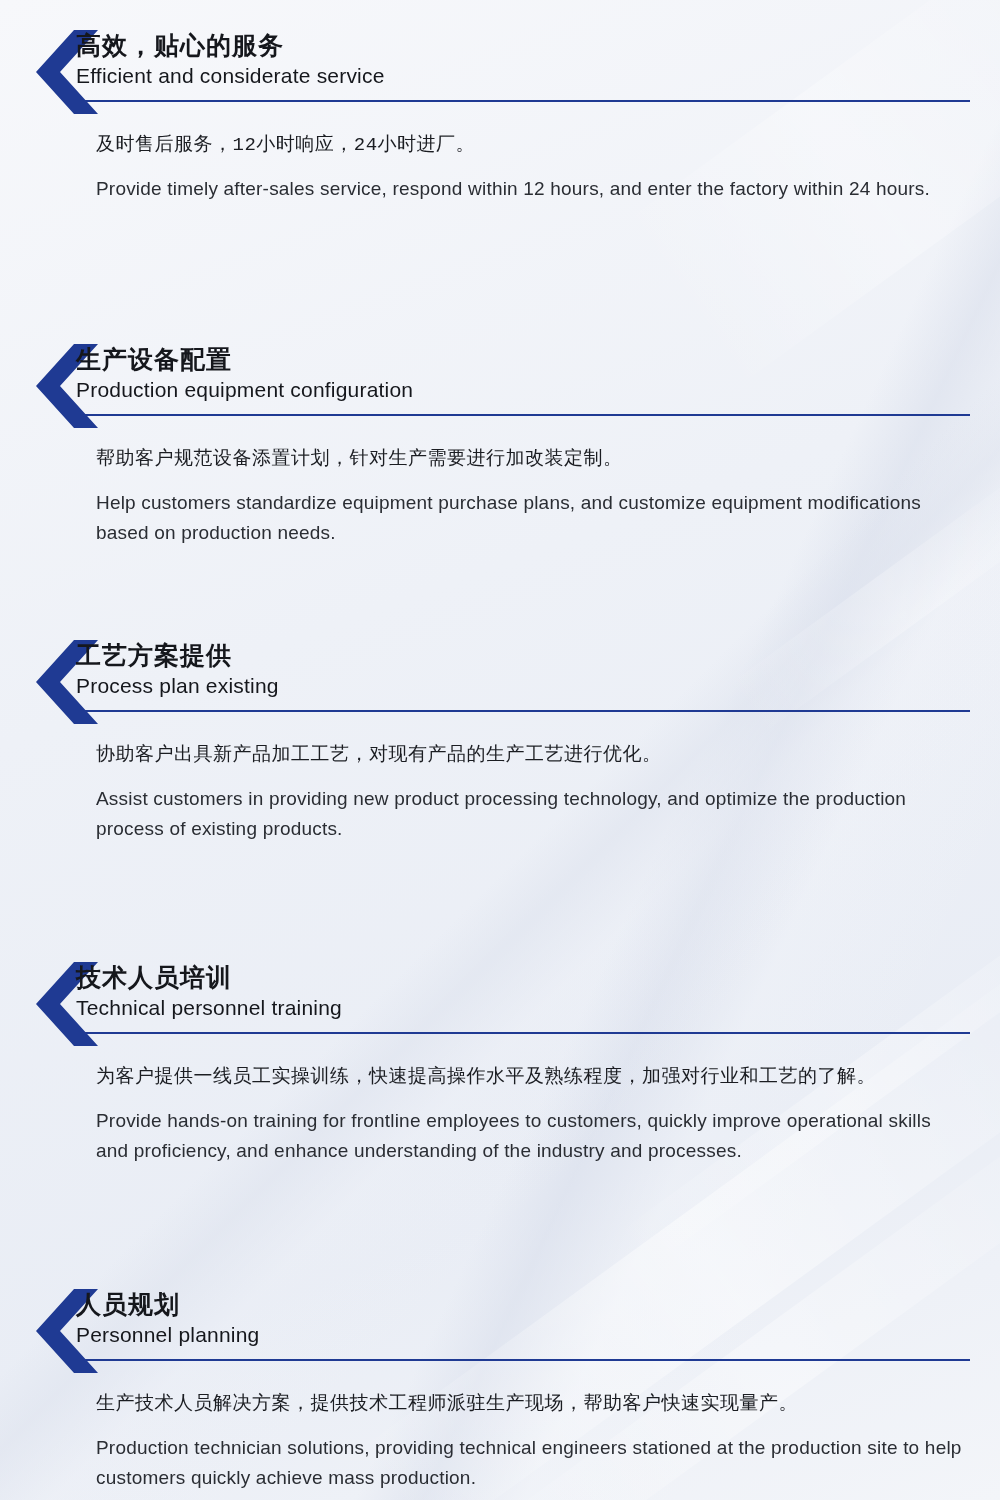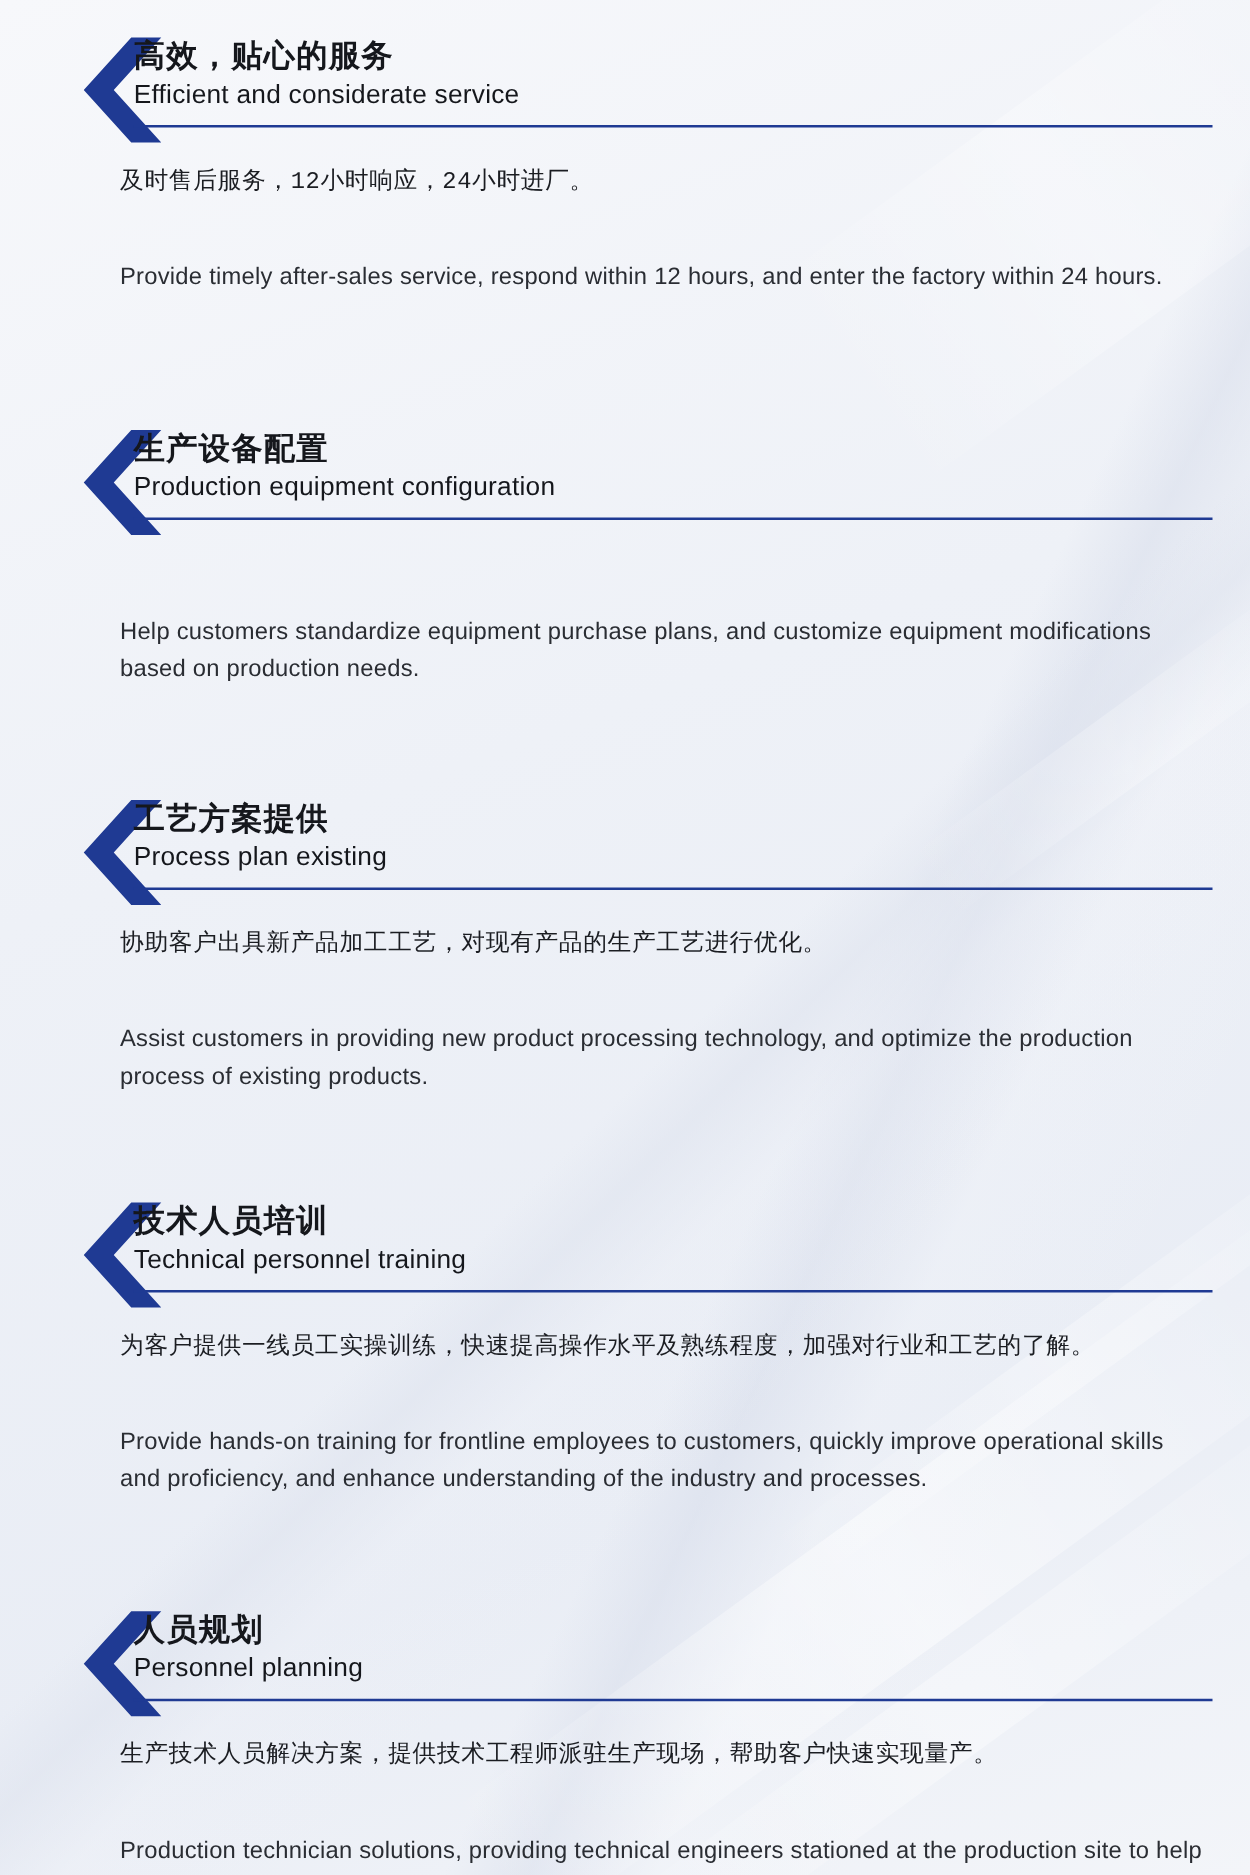--- a/index.html
+++ b/index.html
@@ -42,21 +42,20 @@
 
   .section {
     position: absolute;
     left: 0;
     width: 1000px;
   }
 
   .head {
     position: relative;
     height: 92px;
-    margin-left: 31px;
   }
   .chevron {
     position: absolute;
     left: 30px;
     top: 0px;
     width: 72px;
     height: 92px;
   }
   .chevron svg { display: block; }
 
@@ -102,21 +101,20 @@
     line-height: 30px;
     letter-spacing: 0.5px;
     margin-bottom: 14px;
     font-family: Liberation Mono, monospace;
   }
   .body-en {
     font-size: 19px;
     color: #2a2d33;
     line-height: 30px;
     letter-spacing: 0.2px;
-    margin-top: 47px;
   }
 </style>
 </head>
 <body>
 
 <div class="page">
 
   <div class="bg-streak s1"></div>
   <div class="bg-streak s2"></div>
   <div class="bg-streak s3"></div>
@@ -151,20 +149,21 @@
             <polygon points="68,4 30,46 68,88 44,88 6,46 44,4" fill="#1f3a93"></polygon>
           </svg>
         </div>
         <div class="titles">
           <div class="title-cn">生产设备配置</div>
           <div class="title-en">Production equipment configuration</div>
         </div>
         <div class="rule"></div>
       </div>
       <div class="body-block">
+        <div class="body-cn">帮助客户规范设备添置计划，针对生产需要进行加改装定制。</div>
         <div class="body-en">Help customers standardize equipment purchase plans, and customize equipment modifications based on production needs.</div>
       </div>
     </div>
 
     <div class="section" style="top:636px;">
       <div class="head">
         <div class="chevron">
           <svg width="72" height="92" viewBox="0 0 72 92">
             <polygon points="68,4 30,46 68,88 44,88 6,46 44,4" fill="#1f3a93"></polygon>
           </svg>

